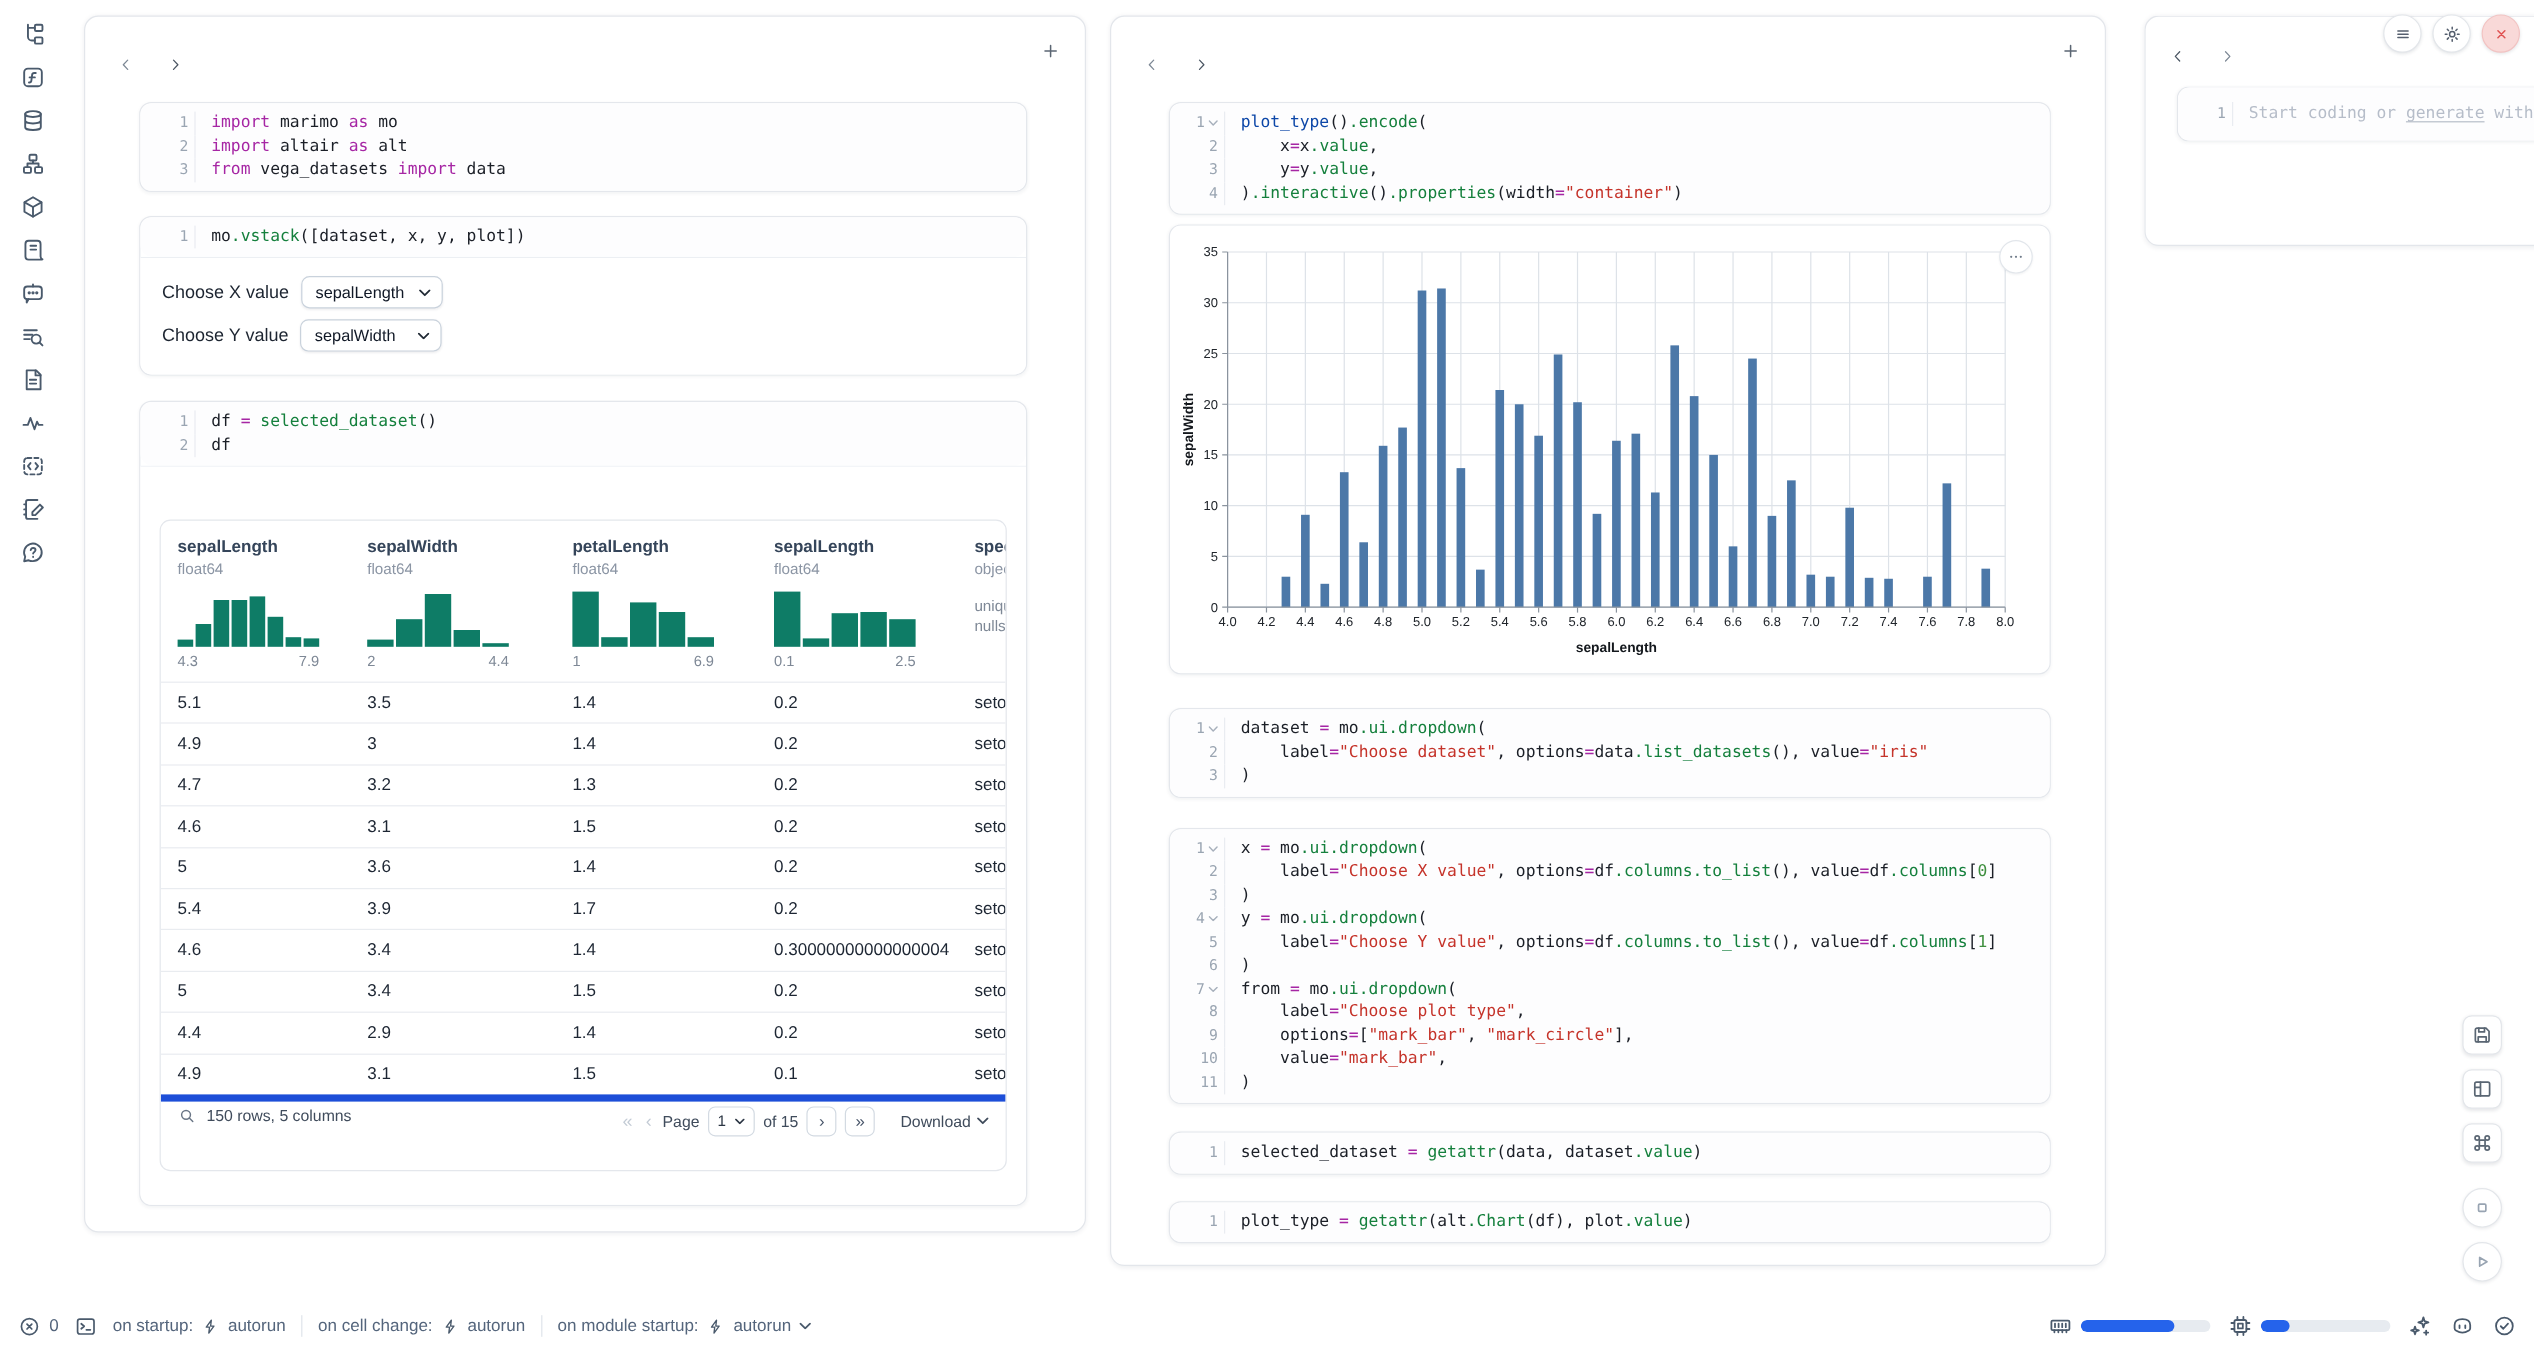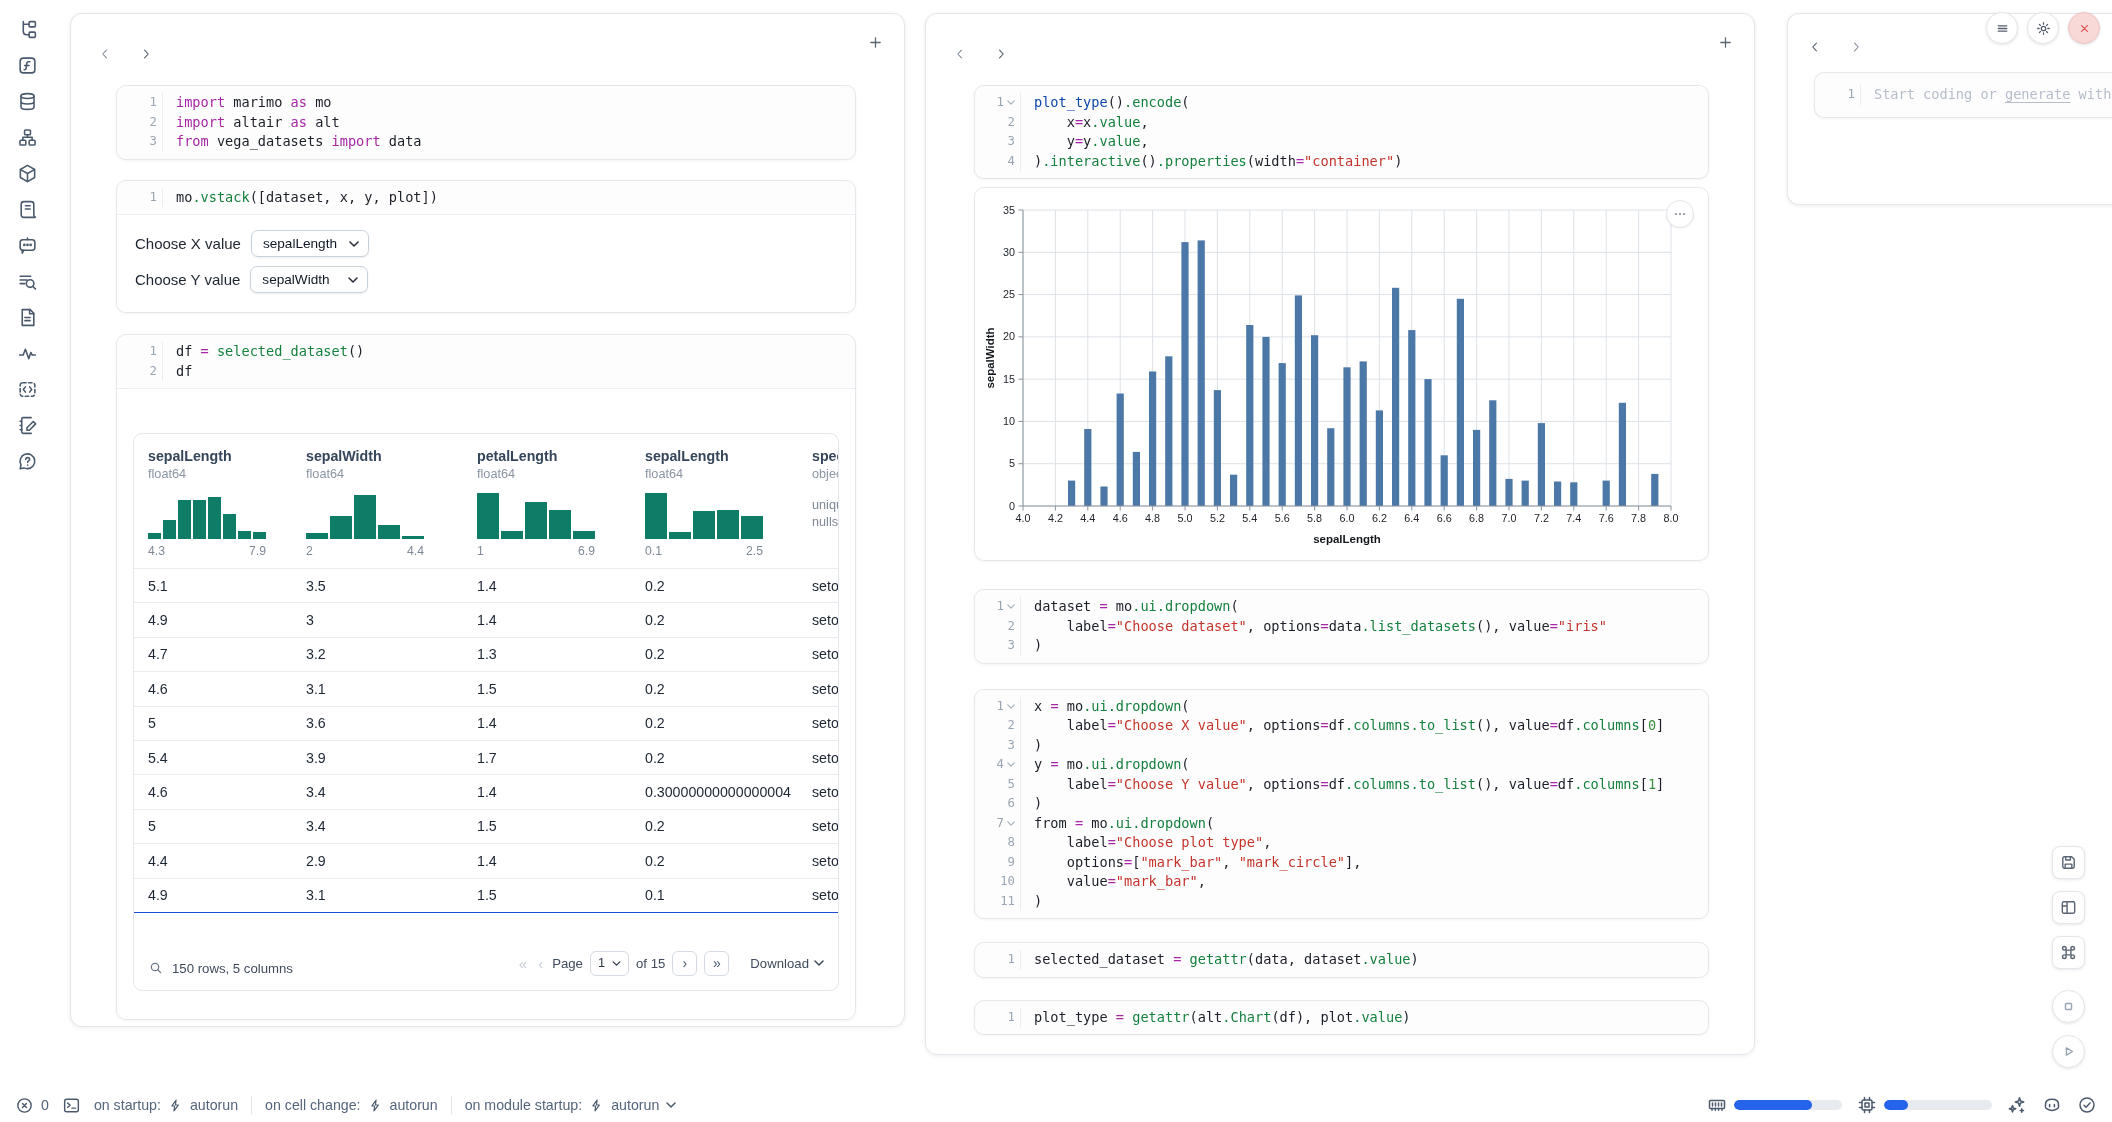--- a/index.html
+++ b/index.html
@@ -54,21 +54,21 @@
   .df-head{padding:14px 0 10px}
   .df-hcell{padding-left:14px;overflow:hidden;cursor:pointer}
   .df-hname{font-size:14.2px;font-weight:bold;color:#35455a;white-space:nowrap}
   .df-htype{font-size:12.7px;color:#8b95a4;margin-top:3px;white-space:nowrap}
   .hist{margin-top:12px;width:118px;height:46px;display:flex;align-items:flex-end;gap:1.5px}
   .hist i{flex:1;background:#0e7c66}
   .hist-range{width:118px;display:flex;justify-content:space-between;font-size:12.2px;color:#7e8896;margin-top:5px}
   .col-stats{margin-top:16px;font-size:12.7px;color:#7e8896;line-height:17px;white-space:nowrap}
   .df-row{height:33.4px;align-items:center;border-top:1px solid #e9ecf0;font-size:14.2px;color:#1d2633}
   .df-cell{padding-left:14px;white-space:nowrap;overflow:hidden}
-  .df-foot{border-top:1px solid #1d4ed8;height:49px;display:flex;align-items:flex-end;padding:14px 14px;
+  .df-foot{border-top:6px solid #1d4ed8;height:49px;display:flex;align-items:flex-start;padding:4px 14px;
            font-size:13.2px;color:#404c5c;gap:8px}
   .df-foot .search{color:#6a7686;display:flex}
   .df-foot .search svg{width:16px;height:16px}
   .foot-right{margin-left:auto;display:flex;align-items:center;gap:7px}
   .pg-dis{color:#c3cbd5;font-size:15px;padding:0 2px;cursor:default}
   .pg-btn{width:23px;height:23px;border:1px solid #d3dae2;border-radius:6px;display:flex;cursor:pointer;
           align-items:center;justify-content:center;color:#49566a;font-size:14px;background:#fff}
   .pg-select{height:23px;border:1px solid #d3dae2;border-radius:6px;padding:0 7px;display:flex;cursor:pointer;
              align-items:center;gap:7px;font-size:12.7px;color:#2c3644;background:#fff}
   .pg-select svg{width:9px;height:5px}

